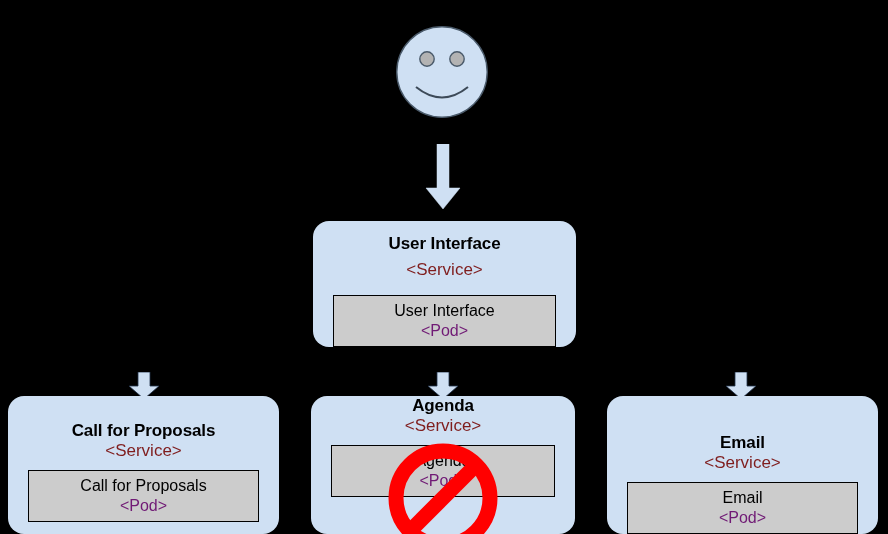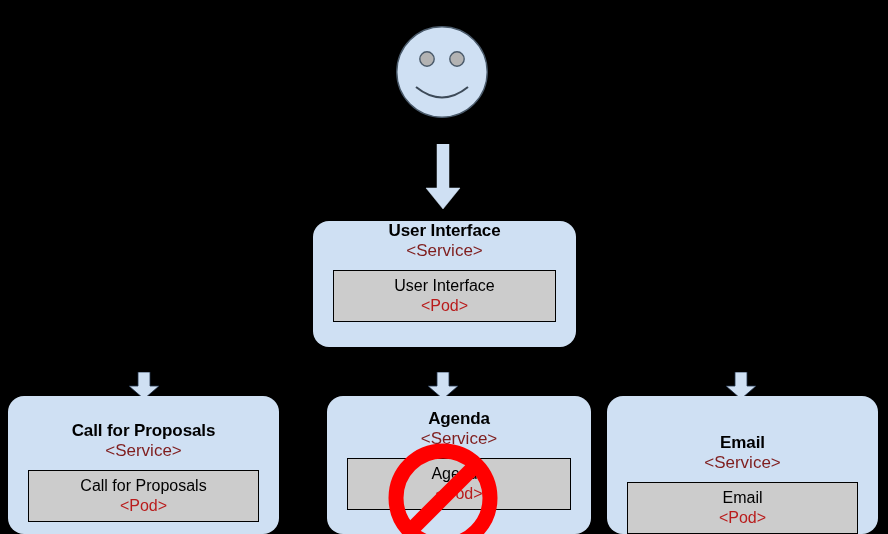--- a/index.html
+++ b/index.html
@@ -81,31 +81,33 @@
     justify-content: center;
   }
   .pod-title {
     font-size: 16px;
     color: #000000;
     line-height: 20px;
     white-space: nowrap;
   }
   .pod-kind {
     font-size: 16px;
-    color: #b91c1c;
+    color: #701a75;
     line-height: 20px;
     white-space: nowrap;
   }
 
   
   #svc-ui {
     left: 313px;
     top: 221px;
     width: 263px;
     height: 126px;
+    padding-top: 13px;
+    justify-content: space-between;
   }
   #svc-ui .pod {
     width: 223px;
     height: 52px;
     margin-top: 9px;
   }
 
   
   #svc-cfp {
     left: 8px;
@@ -119,22 +121,20 @@
     width: 231px;
     height: 52px;
     margin-top: 9px;
   }
 
   #svc-agenda {
     left: 311px;
     top: 396px;
     width: 264px;
     height: 138px;
-    padding-top: 13px;
-    margin-left: 16px;
   }
   #svc-agenda .pod {
     width: 224px;
     height: 52px;
     margin-top: 9px;
   }
 
   #svc-email {
     left: 607px;
     top: 396px;

